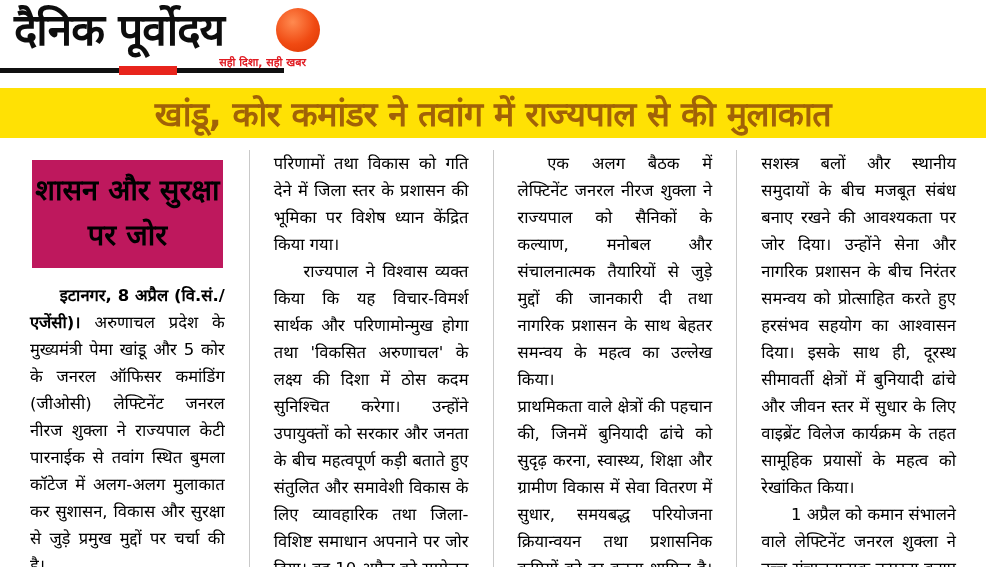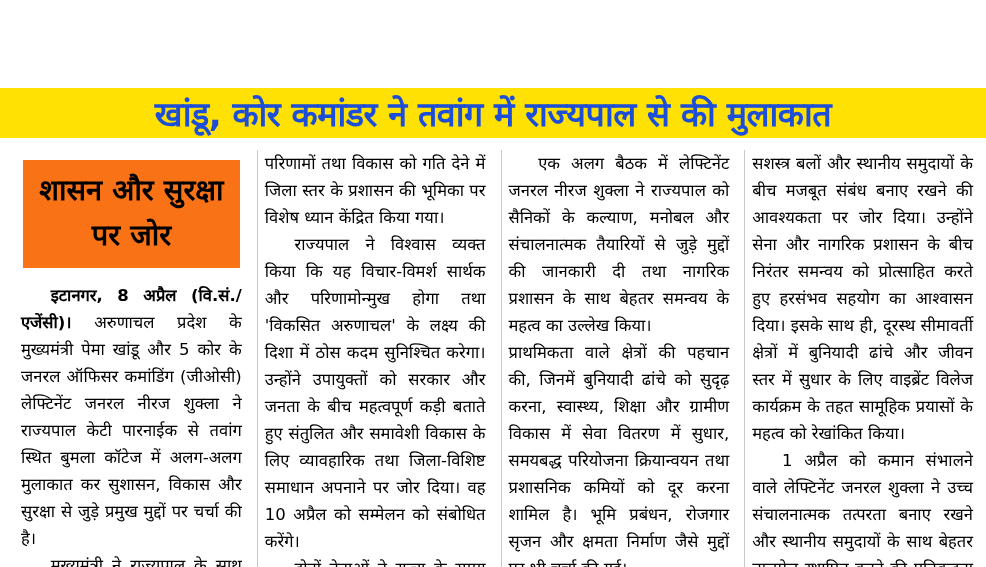--- a/index.html
+++ b/index.html
@@ -38,49 +38,58 @@
   }
   .headline-text{
     font-size:34px;font-weight:bold;white-space:nowrap;letter-spacing:-0.5px;
   }
   
   .body-area{
     position:absolute;top:150px;left:6px;right:6px;bottom:0;
     display:flex;
   }
   .col{
-    flex:1 1 0;min-width:0;padding:0 7px;
-    font-size:16.5px;line-height:27px;text-align:justify;margin-left:8px;
+    flex:1 1 0;min-width:0;padding:0 24px;
+    font-size:16.5px;line-height:27px;text-align:justify;
   }
   .col + .col{border-left:1px solid #c9c9c9;}
   .para{margin:0;}
   .para.indent{text-indent:1.8em;}
   .para.cont{text-indent:0;}
   .bold{font-weight:bold;}
   .subhead-block{
     margin:10px 2px 14px 2px;
     padding:8px 2px 10px 2px;
     text-align:center;
     font-size:29px;font-weight:bold;line-height:45px;
   }
 </style>
 </head>
 <body>
 
 <div class="page">
 
+  <div class="masthead">
+    <div class="logo-wrap">
+      <div class="logo-circle"></div>
+      <div class="logo-text" style="color: rgb(13, 13, 13);">दैनिक पूर्वोदय</div>
+    </div>
+    <div class="tagline" style="color: rgb(224, 27, 34);">सही दिशा, सही खबर</div>
+    <div class="mast-bar" style="background-color: rgb(16, 16, 16);"></div>
+    <div class="mast-bar-label" style="background-color: rgb(232, 36, 28);"></div>
+  </div>
 
   <div class="headline-band" style="background-color: rgb(255, 225, 4);">
-    <div class="headline-text" style="color: #1d4ed8;">खांडू, कोर कमांडर ने तवांग में राज्यपाल से की मुलाकात</div>
+    <div class="headline-text" style="color: #a16207;">खांडू, कोर कमांडर ने तवांग में राज्यपाल से की मुलाकात</div>
   </div>
 
   <div class="body-area">
 
     <div class="col">
-      <div class="subhead-block" style="background-color: #f97316;">शासन और सुरक्षा पर जोर</div>
+      <div class="subhead-block" style="background-color: #be185d;">शासन और सुरक्षा पर जोर</div>
       <p class="para indent"><span class="bold">इटानगर, 8 अप्रैल (वि.सं./एजेंसी)।</span> <span>अरुणाचल प्रदेश के मुख्यमंत्री पेमा खांडू और 5 कोर के जनरल ऑफिसर कमांडिंग (जीओसी) लेफ्टिनेंट जनरल नीरज शुक्ला ने राज्यपाल केटी पारनाईक से तवांग स्थित बुमला कॉटेज में अलग-अलग मुलाकात कर सुशासन, विकास और सुरक्षा से जुड़े प्रमुख मुद्दों पर चर्चा की है।</span></p>
       <p class="para indent">मुख्यमंत्री ने राज्यपाल के साथ बैठक में तवांग में आयोजित डिप्टी कमिश्नर्स सम्मेलन पर विस्तृत विचार-विमर्श किया। इसमें एजेंडा, अपेक्षित</p>
     </div>
 
     <div class="col">
       <p class="para cont">परिणामों तथा विकास को गति देने में जिला स्तर के प्रशासन की भूमिका पर विशेष ध्यान केंद्रित किया गया।</p>
       <p class="para indent">राज्यपाल ने विश्वास व्यक्त किया कि यह विचार-विमर्श सार्थक और परिणामोन्मुख होगा तथा 'विकसित अरुणाचल' के लक्ष्य की दिशा में ठोस कदम सुनिश्चित करेगा। उन्होंने उपायुक्तों को सरकार और जनता के बीच महत्वपूर्ण कड़ी बताते हुए संतुलित और समावेशी विकास के लिए व्यावहारिक तथा जिला-विशिष्ट समाधान अपनाने पर जोर दिया। वह 10 अप्रैल को सम्मेलन को संबोधित करेंगे।</p>
       <p class="para indent">दोनों नेताओं ने राज्य के समग्र विकास परिदृश्य की समीक्षा करते हुए</p>
     </div>
 

